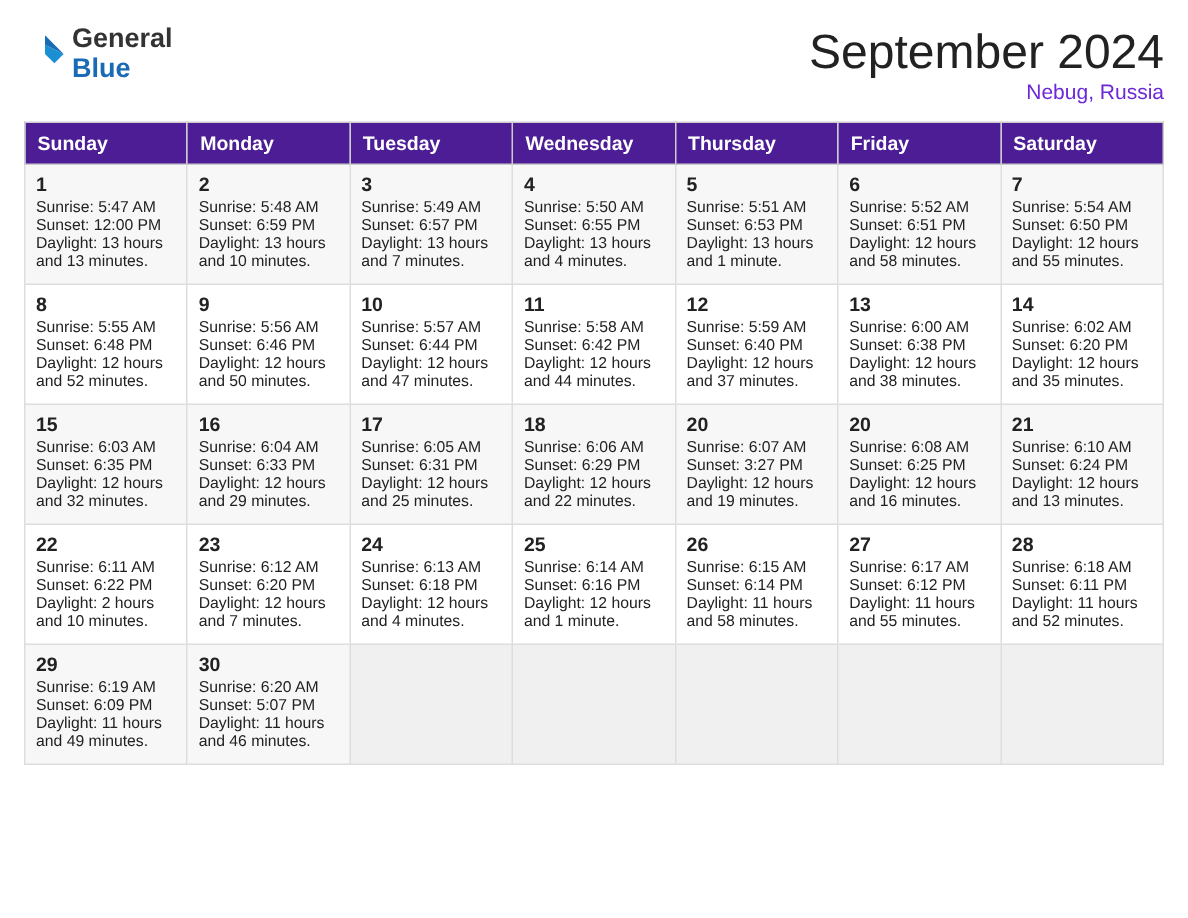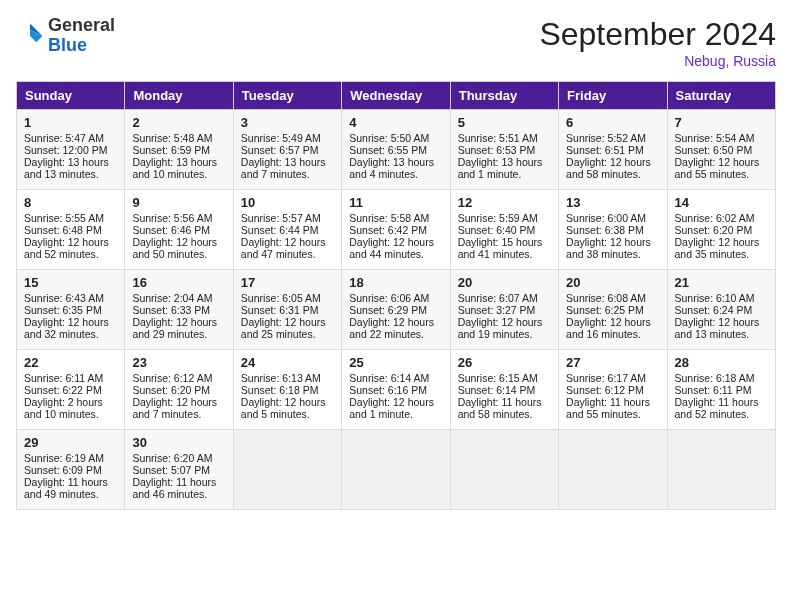--- a/index.html
+++ b/index.html
@@ -131,37 +131,37 @@
         <td><span class="day-num">4</span><span>Sunrise: 5:50 AM</span><br><span>Sunset: 6:55 PM</span><br><span>Daylight: 13 hours and 4 minutes.</span></td>
         <td><span class="day-num">5</span><span>Sunrise: 5:51 AM</span><br><span>Sunset: 6:53 PM</span><br><span>Daylight: 13 hours and 1 minute.</span></td>
         <td><span class="day-num">6</span><span>Sunrise: 5:52 AM</span><br><span>Sunset: 6:51 PM</span><br><span>Daylight: 12 hours and 58 minutes.</span></td>
         <td><span class="day-num">7</span><span>Sunrise: 5:54 AM</span><br><span>Sunset: 6:50 PM</span><br><span>Daylight: 12 hours and 55 minutes.</span></td>
       </tr>
       <tr>
         <td><span class="day-num">8</span><span>Sunrise: 5:55 AM</span><br><span>Sunset: 6:48 PM</span><br><span>Daylight: 12 hours and 52 minutes.</span></td>
         <td><span class="day-num">9</span><span>Sunrise: 5:56 AM</span><br><span>Sunset: 6:46 PM</span><br><span>Daylight: 12 hours and 50 minutes.</span></td>
         <td><span class="day-num">10</span><span>Sunrise: 5:57 AM</span><br><span>Sunset: 6:44 PM</span><br><span>Daylight: 12 hours and 47 minutes.</span></td>
         <td><span class="day-num">11</span><span>Sunrise: 5:58 AM</span><br><span>Sunset: 6:42 PM</span><br><span>Daylight: 12 hours and 44 minutes.</span></td>
-        <td><span class="day-num">12</span><span>Sunrise: 5:59 AM</span><br><span>Sunset: 6:40 PM</span><br><span>Daylight: 15 hours and 41 minutes.</span></td>
+        <td><span class="day-num">12</span><span>Sunrise: 5:59 AM</span><br><span>Sunset: 6:40 PM</span><br><span>Daylight: 12 hours and 37 minutes.</span></td>
         <td><span class="day-num">13</span><span>Sunrise: 6:00 AM</span><br><span>Sunset: 6:38 PM</span><br><span>Daylight: 12 hours and 38 minutes.</span></td>
         <td><span class="day-num">14</span><span>Sunrise: 6:02 AM</span><br><span>Sunset: 6:20 PM</span><br><span>Daylight: 12 hours and 35 minutes.</span></td>
       </tr>
       <tr>
-        <td><span class="day-num">15</span><span>Sunrise: 6:43 AM</span><br><span>Sunset: 6:35 PM</span><br><span>Daylight: 12 hours and 32 minutes.</span></td>
-        <td><span class="day-num">16</span><span>Sunrise: 2:04 AM</span><br><span>Sunset: 6:33 PM</span><br><span>Daylight: 12 hours and 29 minutes.</span></td>
+        <td><span class="day-num">15</span><span>Sunrise: 6:03 AM</span><br><span>Sunset: 6:35 PM</span><br><span>Daylight: 12 hours and 32 minutes.</span></td>
+        <td><span class="day-num">16</span><span>Sunrise: 6:04 AM</span><br><span>Sunset: 6:33 PM</span><br><span>Daylight: 12 hours and 29 minutes.</span></td>
         <td><span class="day-num">17</span><span>Sunrise: 6:05 AM</span><br><span>Sunset: 6:31 PM</span><br><span>Daylight: 12 hours and 25 minutes.</span></td>
         <td><span class="day-num">18</span><span>Sunrise: 6:06 AM</span><br><span>Sunset: 6:29 PM</span><br><span>Daylight: 12 hours and 22 minutes.</span></td>
         <td><span class="day-num">20</span><span>Sunrise: 6:07 AM</span><br><span>Sunset: 3:27 PM</span><br><span>Daylight: 12 hours and 19 minutes.</span></td>
         <td><span class="day-num">20</span><span>Sunrise: 6:08 AM</span><br><span>Sunset: 6:25 PM</span><br><span>Daylight: 12 hours and 16 minutes.</span></td>
         <td><span class="day-num">21</span><span>Sunrise: 6:10 AM</span><br><span>Sunset: 6:24 PM</span><br><span>Daylight: 12 hours and 13 minutes.</span></td>
       </tr>
       <tr>
         <td><span class="day-num">22</span><span>Sunrise: 6:11 AM</span><br><span>Sunset: 6:22 PM</span><br><span>Daylight: 2 hours and 10 minutes.</span></td>
         <td><span class="day-num">23</span><span>Sunrise: 6:12 AM</span><br><span>Sunset: 6:20 PM</span><br><span>Daylight: 12 hours and 7 minutes.</span></td>
-        <td><span class="day-num">24</span><span>Sunrise: 6:13 AM</span><br><span>Sunset: 6:18 PM</span><br><span>Daylight: 12 hours and 5 minutes.</span></td>
+        <td><span class="day-num">24</span><span>Sunrise: 6:13 AM</span><br><span>Sunset: 6:18 PM</span><br><span>Daylight: 12 hours and 4 minutes.</span></td>
         <td><span class="day-num">25</span><span>Sunrise: 6:14 AM</span><br><span>Sunset: 6:16 PM</span><br><span>Daylight: 12 hours and 1 minute.</span></td>
         <td><span class="day-num">26</span><span>Sunrise: 6:15 AM</span><br><span>Sunset: 6:14 PM</span><br><span>Daylight: 11 hours and 58 minutes.</span></td>
         <td><span class="day-num">27</span><span>Sunrise: 6:17 AM</span><br><span>Sunset: 6:12 PM</span><br><span>Daylight: 11 hours and 55 minutes.</span></td>
         <td><span class="day-num">28</span><span>Sunrise: 6:18 AM</span><br><span>Sunset: 6:11 PM</span><br><span>Daylight: 11 hours and 52 minutes.</span></td>
       </tr>
       <tr>
         <td><span class="day-num">29</span><span>Sunrise: 6:19 AM</span><br><span>Sunset: 6:09 PM</span><br><span>Daylight: 11 hours and 49 minutes.</span></td>
         <td><span class="day-num">30</span><span>Sunrise: 6:20 AM</span><br><span>Sunset: 5:07 PM</span><br><span>Daylight: 11 hours and 46 minutes.</span></td>
         <td class="empty-cell"></td>
         <td class="empty-cell"></td>

